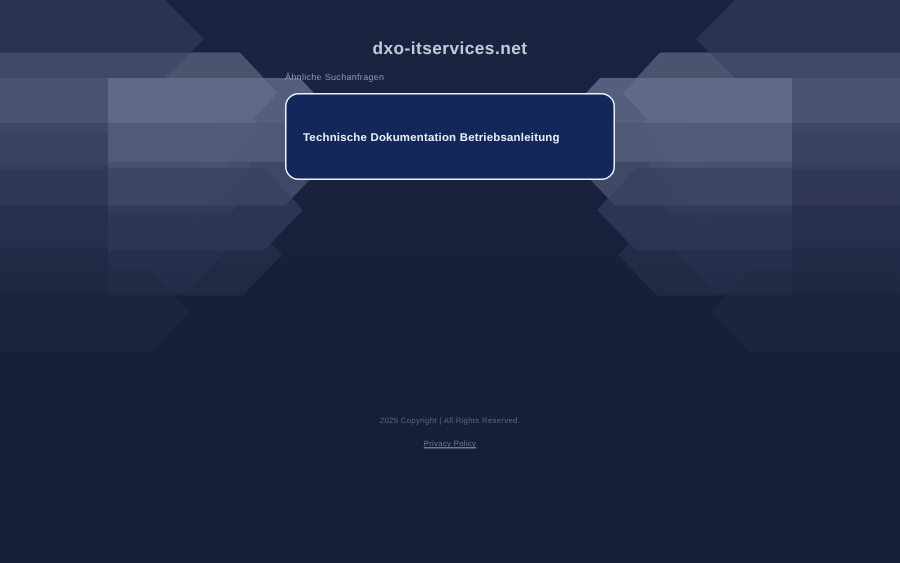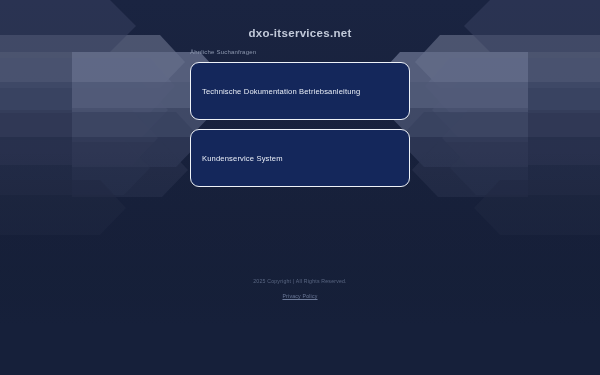--- a/index.html
+++ b/index.html
@@ -77,21 +77,21 @@
     background: #14275b;
     border: 1.4px solid #eef2f8;
     border-radius: 9px;
     display: flex;
     align-items: center;
     padding-left: 11px;
     cursor: pointer;
   }
   .card-label {
     font-size: 7.6px;
-    font-weight: normal;
+    font-weight: bold;
     letter-spacing: 0.15px;
     color: #e8edf6;
   }
 
   #footer {
     position: absolute;
     top: 278px;
     left: 0;
     width: 600px;
     text-align: center;
@@ -174,23 +174,20 @@
     <div id="site-title">dxo-itservices.net</div>
 
     <div id="related-label">Ähnliche Suchanfragen</div>
 
     <div id="cards">
 
       <div class="card">
         <span class="card-label">Technische Dokumentation Betriebsanleitung</span>
       </div>
 
-      <div class="card">
-        <span class="card-label">Kundenservice System</span>
-      </div>
 
 
     </div>
 
     <div id="footer">
       <div id="copyright">2025 Copyright | All Rights Reserved.</div>
       <a id="privacy-policy">Privacy Policy</a>
     </div>
 
   </div>

